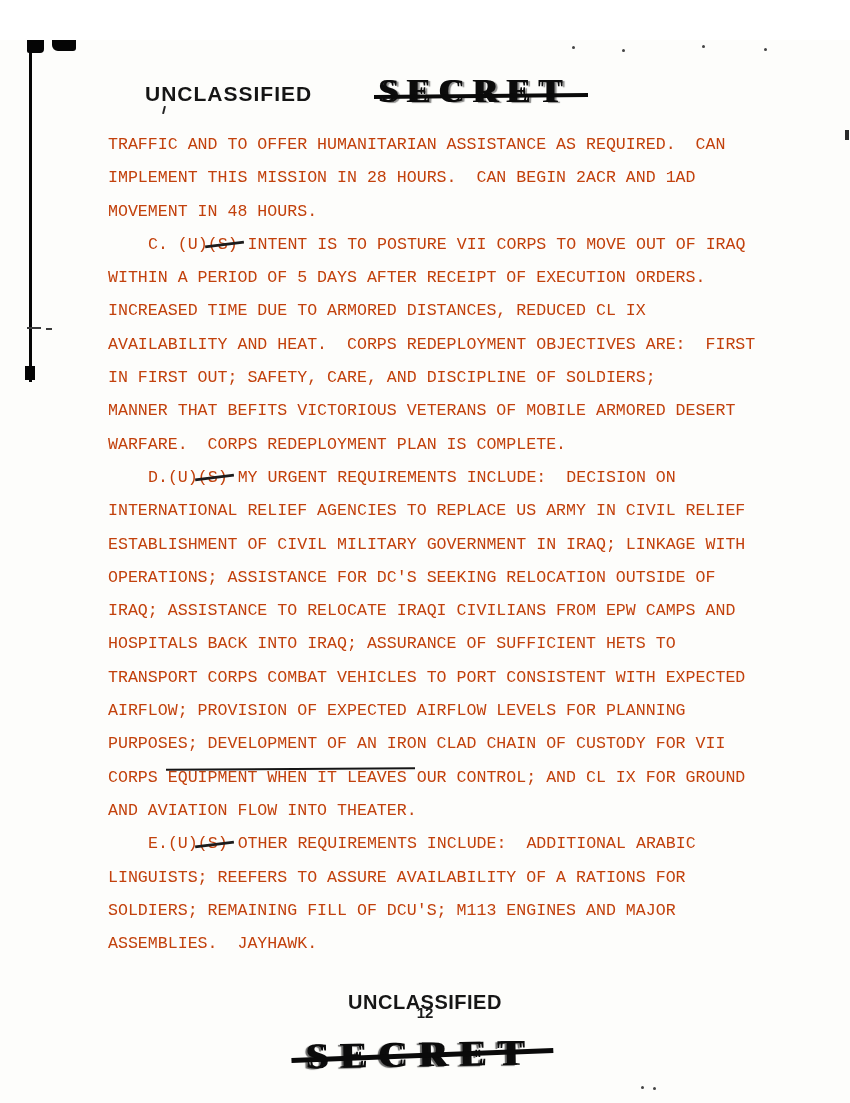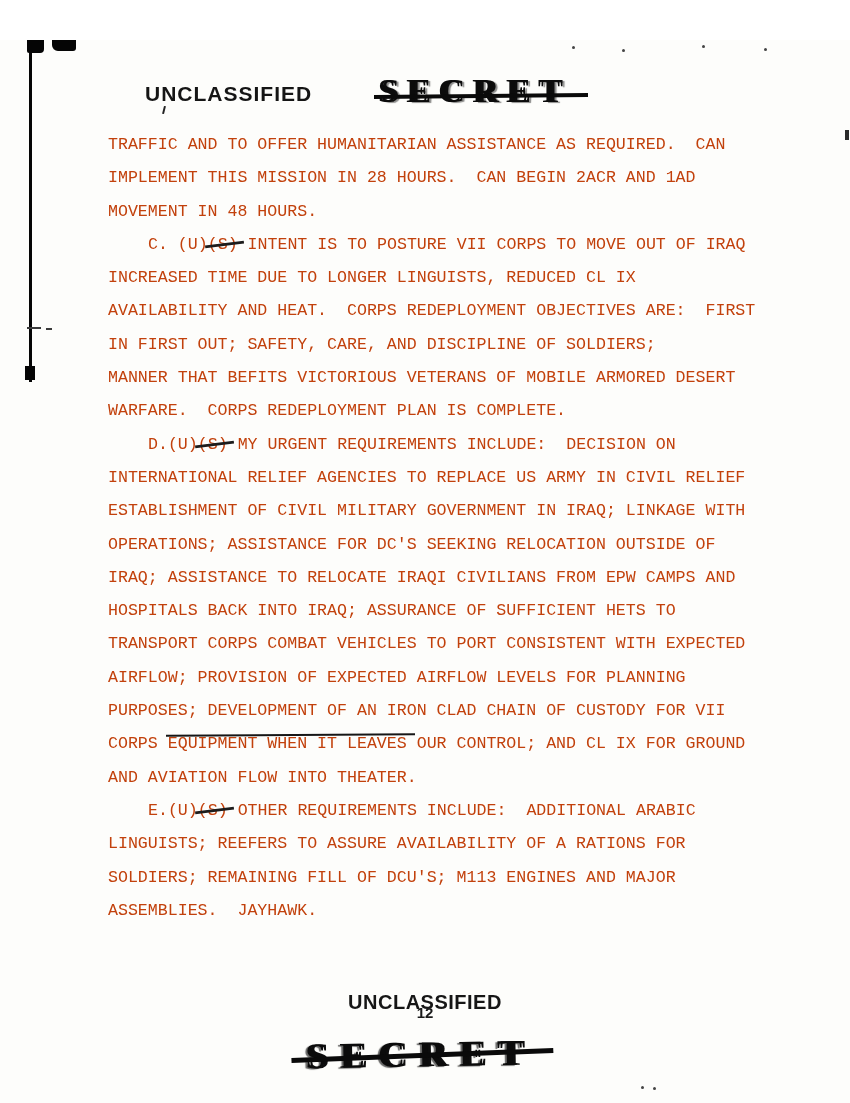--- a/index.html
+++ b/index.html
@@ -174,21 +174,22 @@
   </div>
 
   <div class="doc-body">
       <p class="para">
         <span class="line">TRAFFIC AND TO OFFER HUMANITARIAN ASSISTANCE AS REQUIRED.  CAN</span>
         <span class="line">IMPLEMENT THIS MISSION IN 28 HOURS.  CAN BEGIN 2ACR AND 1AD</span>
         <span class="line">MOVEMENT IN 48 HOURS.</span>
       </p>
       <p class="para indent">
         <span class="line"><span>C. (U)</span><span class="struck">(S)</span><span> INTENT IS TO POSTURE VII CORPS TO MOVE OUT OF IRAQ</span></span>
-        <span class="line">INCREASED TIME DUE TO LONGER LINGUISTS, REDUCED CL IX</span>
+        <span class="line">WITHIN A PERIOD OF 5 DAYS AFTER RECEIPT OF EXECUTION ORDERS.</span>
+        <span class="line">INCREASED TIME DUE TO ARMORED DISTANCES, REDUCED CL IX</span>
         <span class="line">AVAILABILITY AND HEAT.  CORPS REDEPLOYMENT OBJECTIVES ARE:  FIRST</span>
         <span class="line">IN FIRST OUT; SAFETY, CARE, AND DISCIPLINE OF SOLDIERS;</span>
         <span class="line">MANNER THAT BEFITS VICTORIOUS VETERANS OF MOBILE ARMORED DESERT</span>
         <span class="line">WARFARE.  CORPS REDEPLOYMENT PLAN IS COMPLETE.</span>
       </p>
       <p class="para indent">
         <span class="line"><span>D.(U)</span><span class="struck">(S)</span><span> MY URGENT REQUIREMENTS INCLUDE:  DECISION ON</span></span>
         <span class="line">INTERNATIONAL RELIEF AGENCIES TO REPLACE US ARMY IN CIVIL RELIEF</span>
         <span class="line">ESTABLISHMENT OF CIVIL MILITARY GOVERNMENT IN IRAQ; LINKAGE WITH</span>
         <span class="line">OPERATIONS; ASSISTANCE FOR DC'S SEEKING RELOCATION OUTSIDE OF</span>

